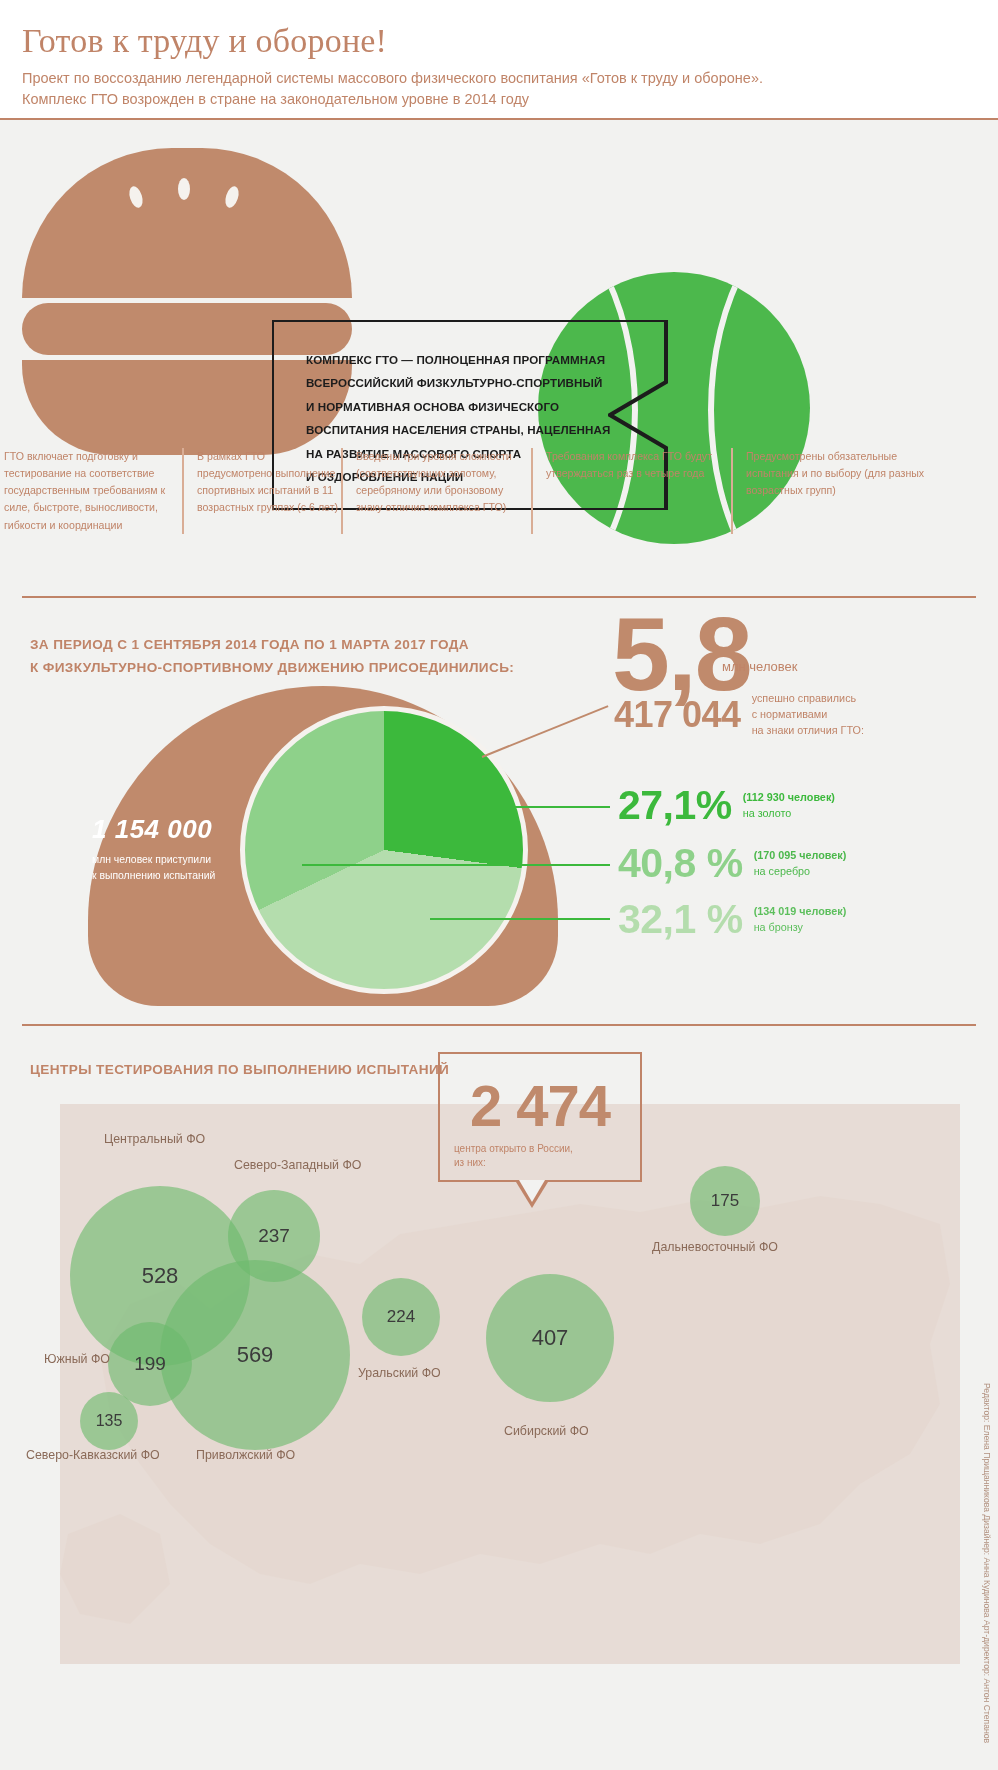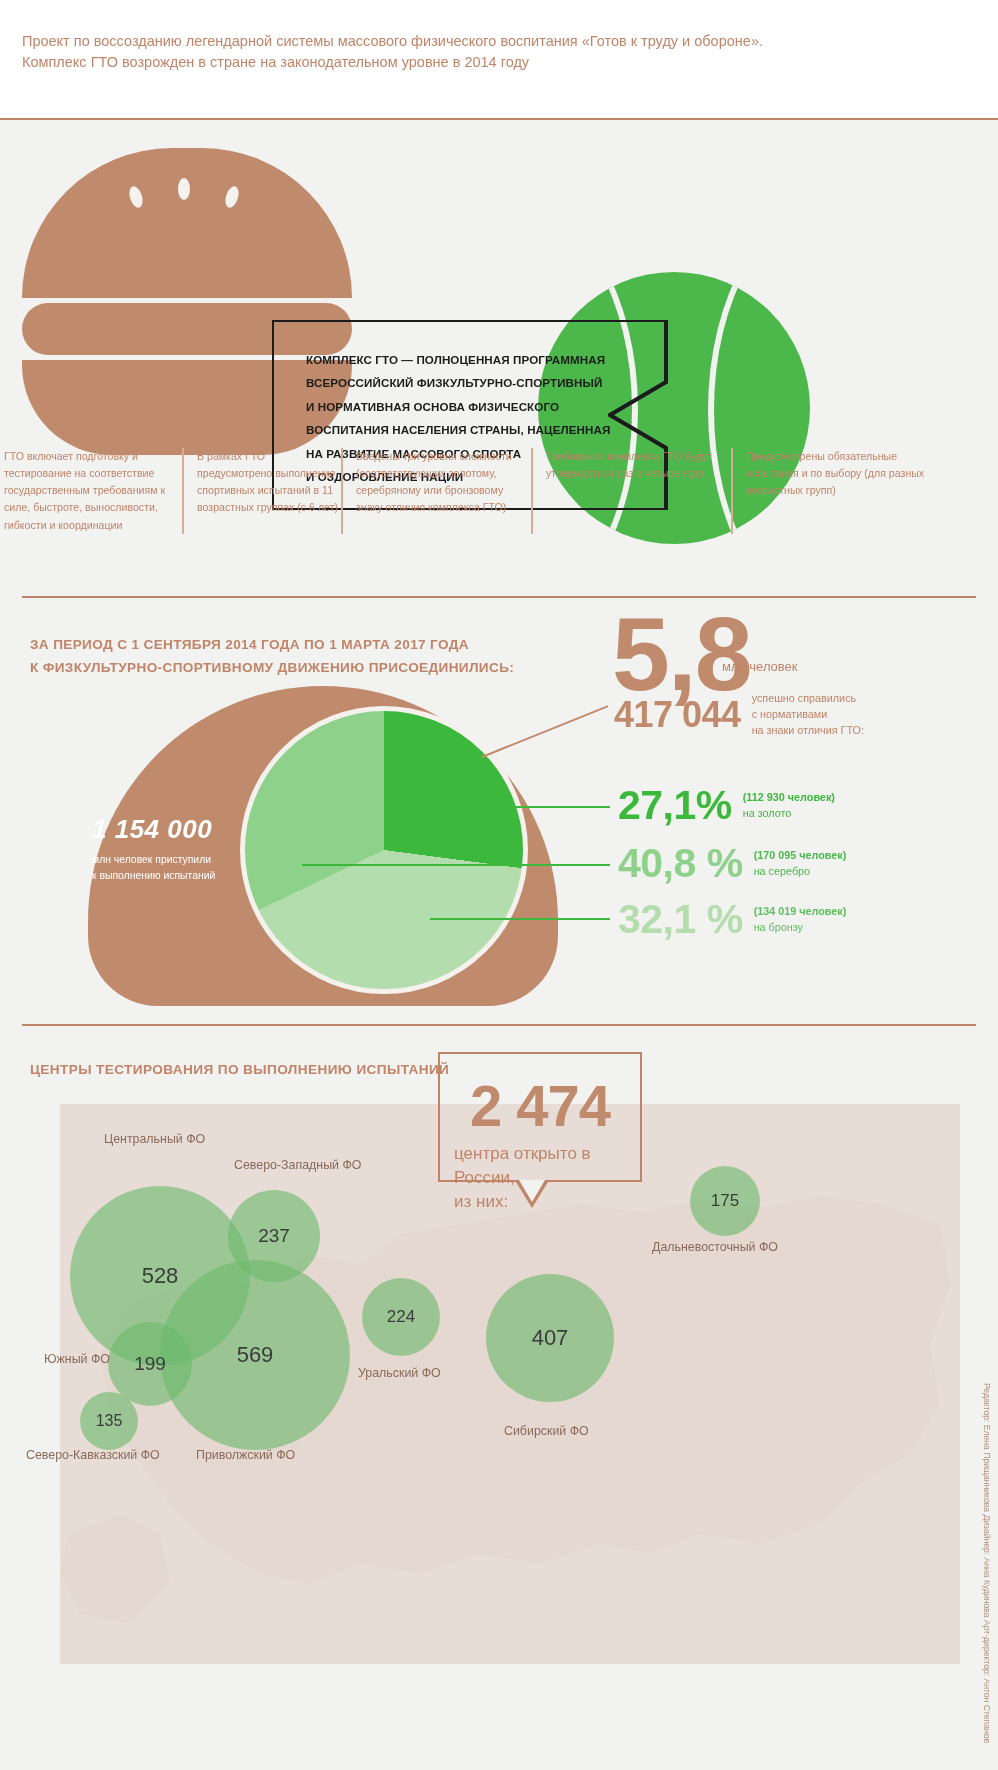--- a/index.html
+++ b/index.html
@@ -113,21 +113,21 @@
                font-size:13.6px; color:#c08468; letter-spacing:.4px; }
   .mapshape { position:absolute; left:60px; top:80px; width:900px; height:560px;
               background:#e6d9d2; opacity:.85; }
   .mapshape svg { display:block; }
 
   .badge { position:absolute; left:438px; top:28px; width:204px; height:130px;
            border:2px solid #c08468; }
   .badge .n { position:absolute; left:0; right:0; top:18px; text-align:center;
               font-weight:bold; font-size:58px; color:#c08a6c; letter-spacing:-1px; }
   .badge .c { position:absolute; left:14px; right:10px; top:88px;
-              font-size:17px; color:#c08468; line-height:1.42; }
+              font-size:10px; color:#c08468; line-height:1.42; }
   .badge .tail { position:absolute; left:76px; top:128px; width:0; height:0;
               border-left:16px solid transparent; border-right:16px solid transparent;
               border-top:26px solid #c08468; }
   .badge .tail-in { position:absolute; left:79px; top:126px; width:0; height:0;
               border-left:13px solid transparent; border-right:13px solid transparent;
               border-top:22px solid #f2f2f0; }
 
   .bubble { position:absolute; border-radius:50%; background:rgba(108,186,108,.62);
             display:flex; align-items:center; justify-content:center;
             color:#3b3b3b; font-size:19px; font-weight:400; }
@@ -135,20 +135,21 @@
 
   .credit { position:absolute; right:6px; bottom:106px; font-size:8.6px;
             color:#b2917f; writing-mode:vertical-rl; }
 </style>
 </head>
 <body>
 
 <div class="page">
 
   <div class="header">
+    <h1>Готов к труду и обороне!</h1>
     <p>Проект по воссозданию легендарной системы массового физического воспитания «Готов к труду и обороне». Комплекс ГТО возрожден в стране на законодательном уровне в 2014  году</p>
   </div>
   <div class="rule"></div>
 
   <div class="sec1">
 
     <div class="burger">
       <div class="bun-top">
         <div class="seed s1"></div>
         <div class="seed s2"></div>

